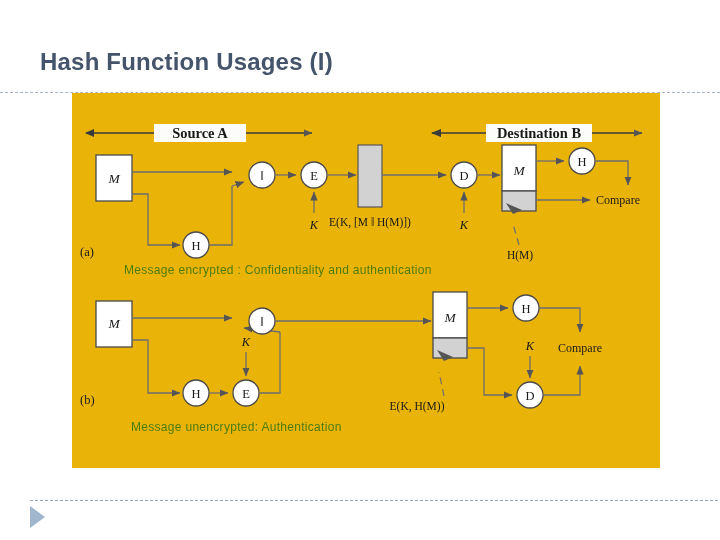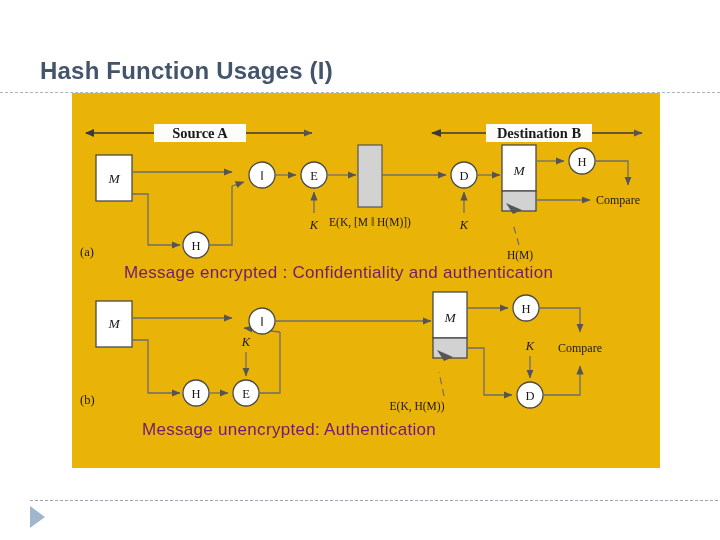--- a/index.html
+++ b/index.html
@@ -21,21 +21,20 @@
   }
   .slide-title {
     position: absolute;
     left: 40px;
     top: 48px;
     font-size: 24px;
     font-weight: bold;
     color: #44546a;
     letter-spacing: 0.2px;
     white-space: nowrap;
-    margin-top: 9px;
   }
   .title-rule {
     position: absolute;
     left: 0px;
     top: 92px;
     width: 720px;
     height: 0px;
     border-top: 1px dashed #9aa7b6;
     opacity: 0.85;
   }
@@ -65,31 +64,31 @@
     width: 588px;
     height: 375px;
     background: #eab308;
   }
   .figure-wrap svg {
     display: block;
   }
   .caption {
     position: absolute;
     font-family: "Liberation Sans", sans-serif;
-    font-size: 17px;
-    color: #701a75;
+    font-size: 12px;
+    color: #4d7c0f;
     white-space: nowrap;
     letter-spacing: 0.3px;
   }
   #caption-a {
     left: 124px;
     top: 263px;
   }
   #caption-b {
-    left: 142px;
+    left: 131px;
     top: 420px;
   }
 </style>
 </head>
 <body>
 
 <div class="slide">
 
   <div class="slide-title">Hash Function Usages (I)</div>
 

